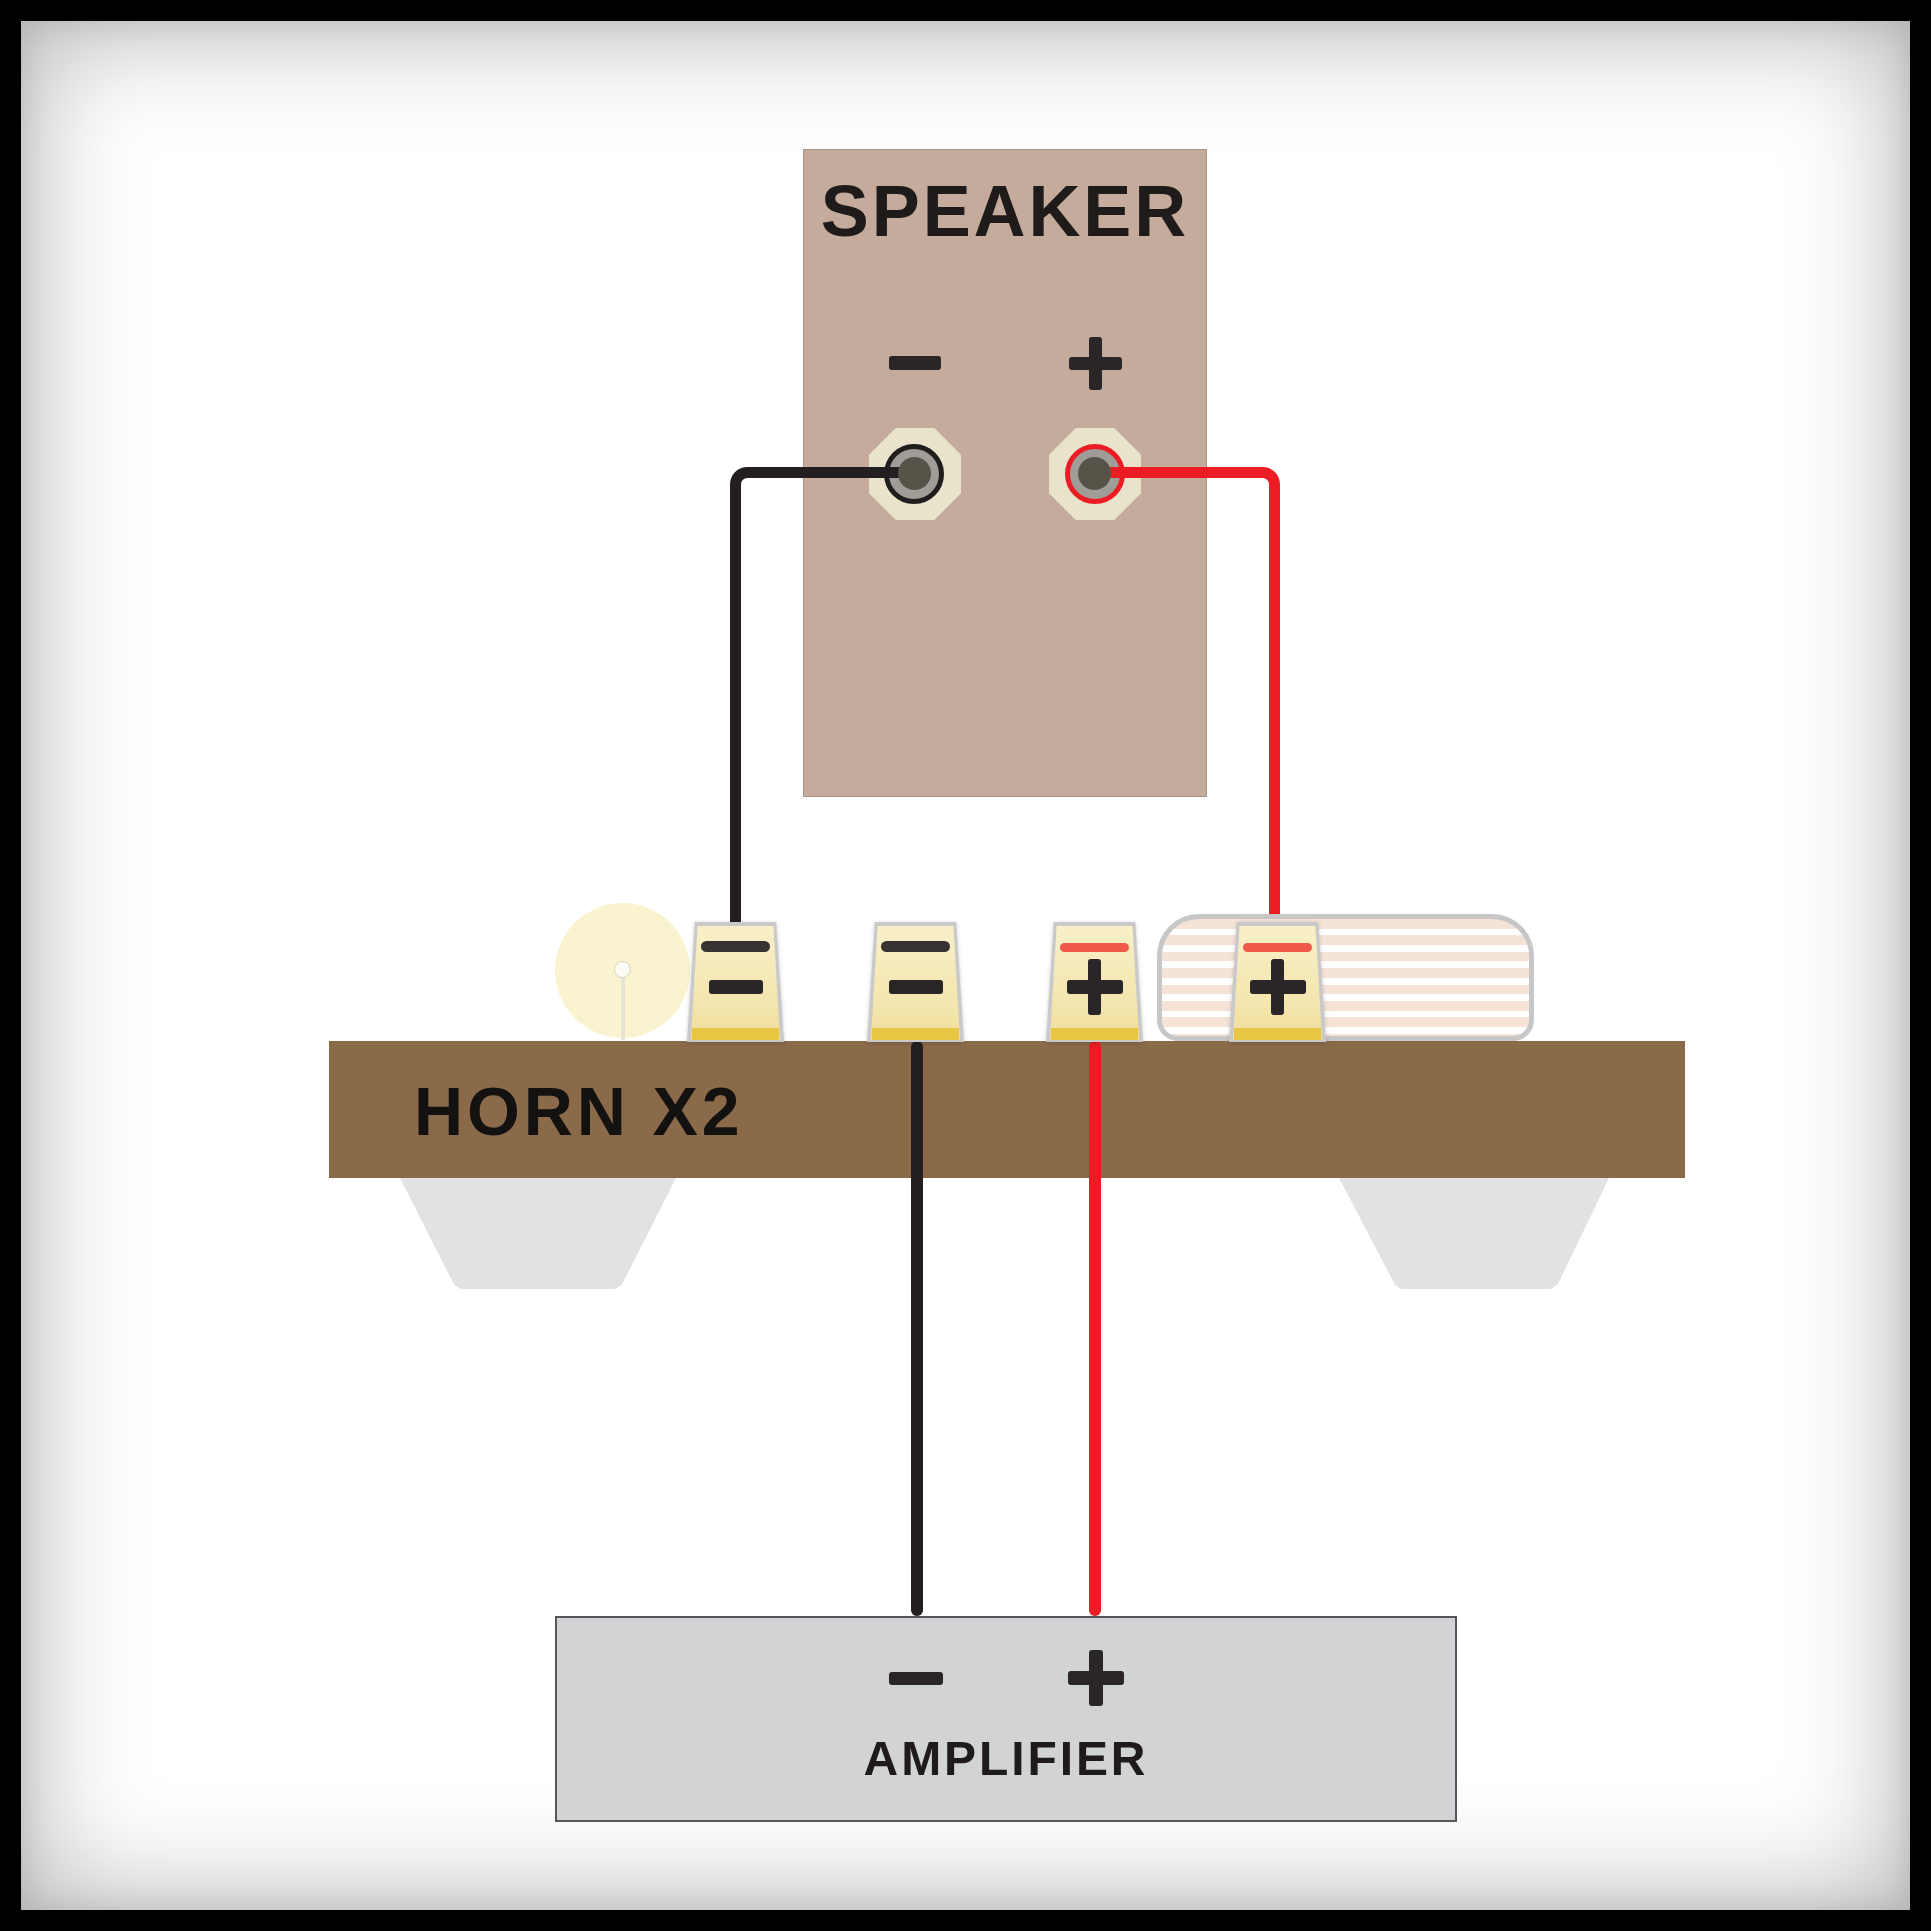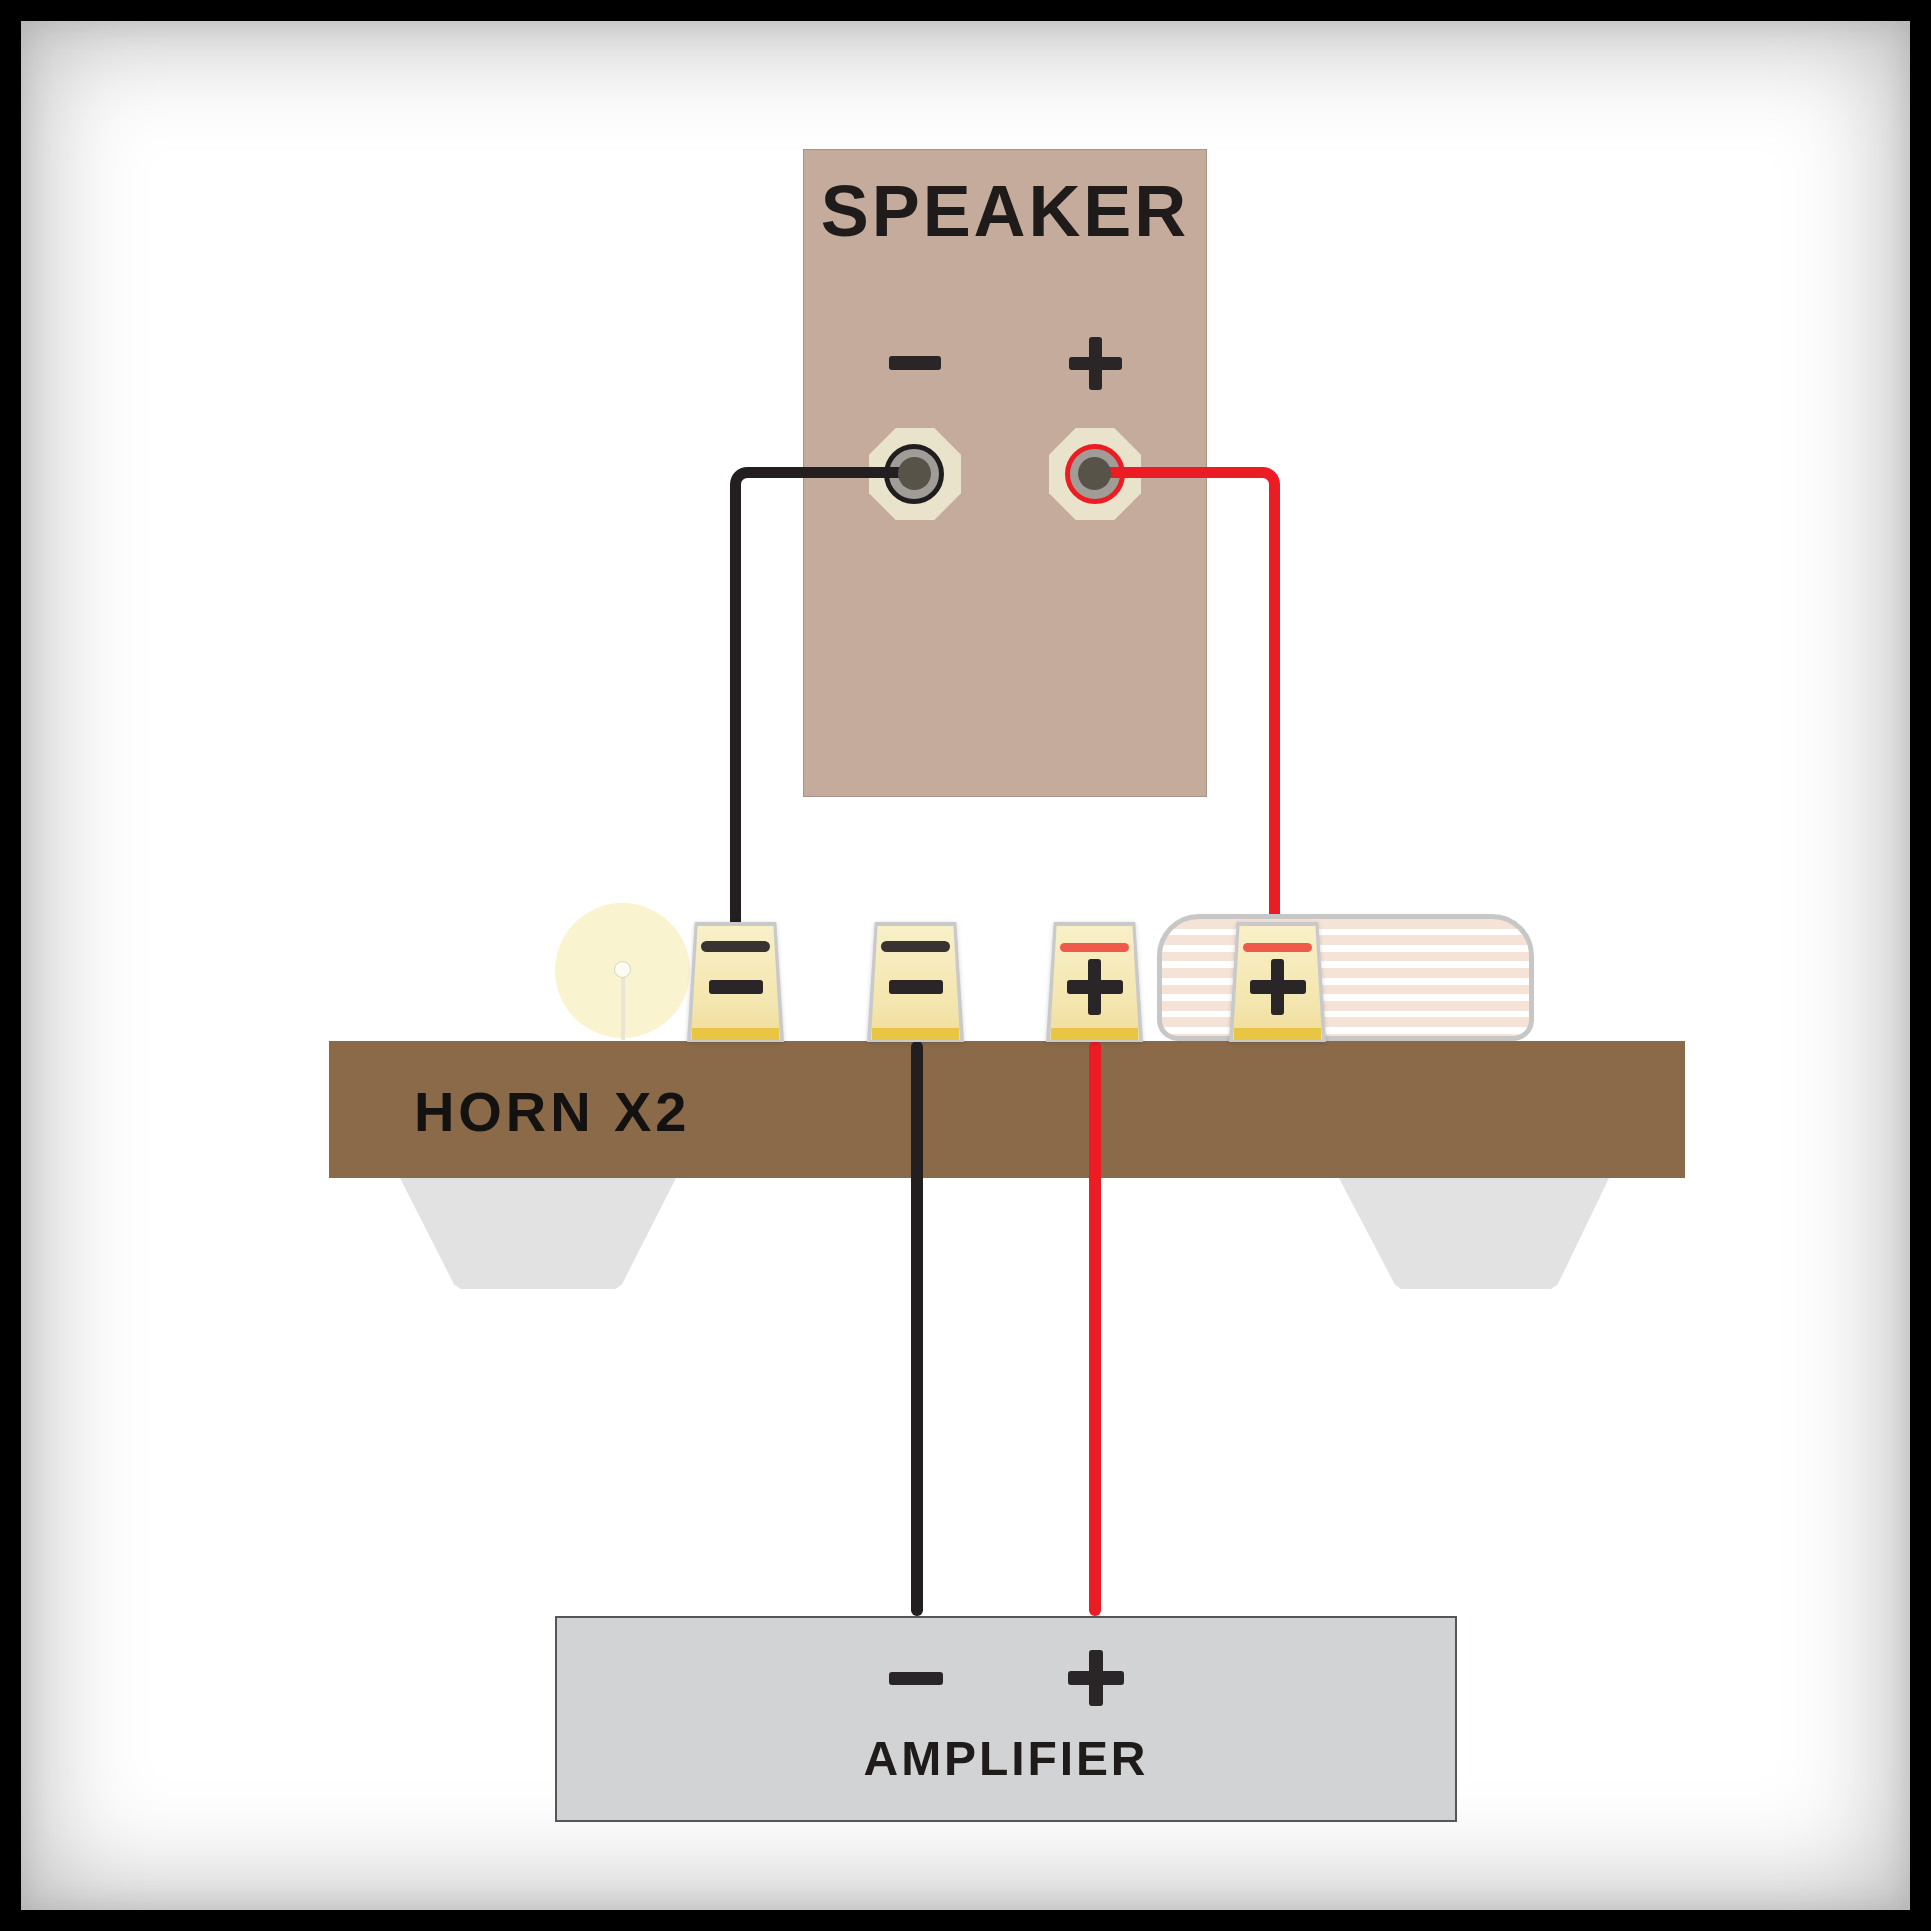--- a/index.html
+++ b/index.html
@@ -47,21 +47,21 @@
   .term-fill{position:absolute;left:3.9px;right:3.9px;top:3.9px;bottom:1.9px;background:linear-gradient(180deg,#f9f0c9 0%,#f3e5ad 70%,#f1dd9b 100%);clip-path:polygon(7.5% 0,92.5% 0,100% 100%,0 100%);}
   .term-gold{position:absolute;left:4.8px;right:4.8px;bottom:1.9px;height:12.6px;background:#e8c643;}
   .term-stripe{position:absolute;left:14%;right:14%;border-radius:5.8px;}
   .stripe-black{top:19.3px;height:10.6px;background:#383233;}
   .stripe-red{top:21px;height:8.7px;background:#f05a4a;}
   .term-minus{position:absolute;left:50%;margin-left:-27px;top:58px;width:54px;height:13.5px;}
   .term-plus{position:absolute;left:50%;margin-left:-28px;top:37px;width:56px;height:56px;}
 
   
   .horn-bar{left:308px;top:1020px;width:1356px;height:137px;background:#8b6a4a;}
-  .horn-label{left:393px;top:1020px;height:137px;line-height:141px;font-size:56px;font-weight:700;letter-spacing:3.9px;color:#141211;}
+  .horn-label{left:393px;top:1020px;height:137px;line-height:141px;font-size:68px;font-weight:700;letter-spacing:3.9px;color:#141211;}
   .trap{top:1157px;height:111px;background:#e2e2e2;}
   .trap-left{left:379px;width:276px;clip-path:polygon(0 0,100% 0,80.4% 96%,78% 100%,22% 100%,19.6% 96%);}
   .trap-right{left:1318px;width:270px;clip-path:polygon(0 0,100% 0,81% 96%,78.5% 100%,23% 100%,20.7% 96%);}
 
   
   .amp-box{left:534px;top:1595px;width:902px;height:206px;background:#d2d3d4;border:2.9px solid #55565a;box-sizing:border-box;}
   .amp-label{left:534px;top:1701px;width:902px;text-align:center;font-size:48px;font-weight:700;letter-spacing:2.9px;color:#1e1b1a;line-height:73px;}
 </style>
 </head>
 <body>

